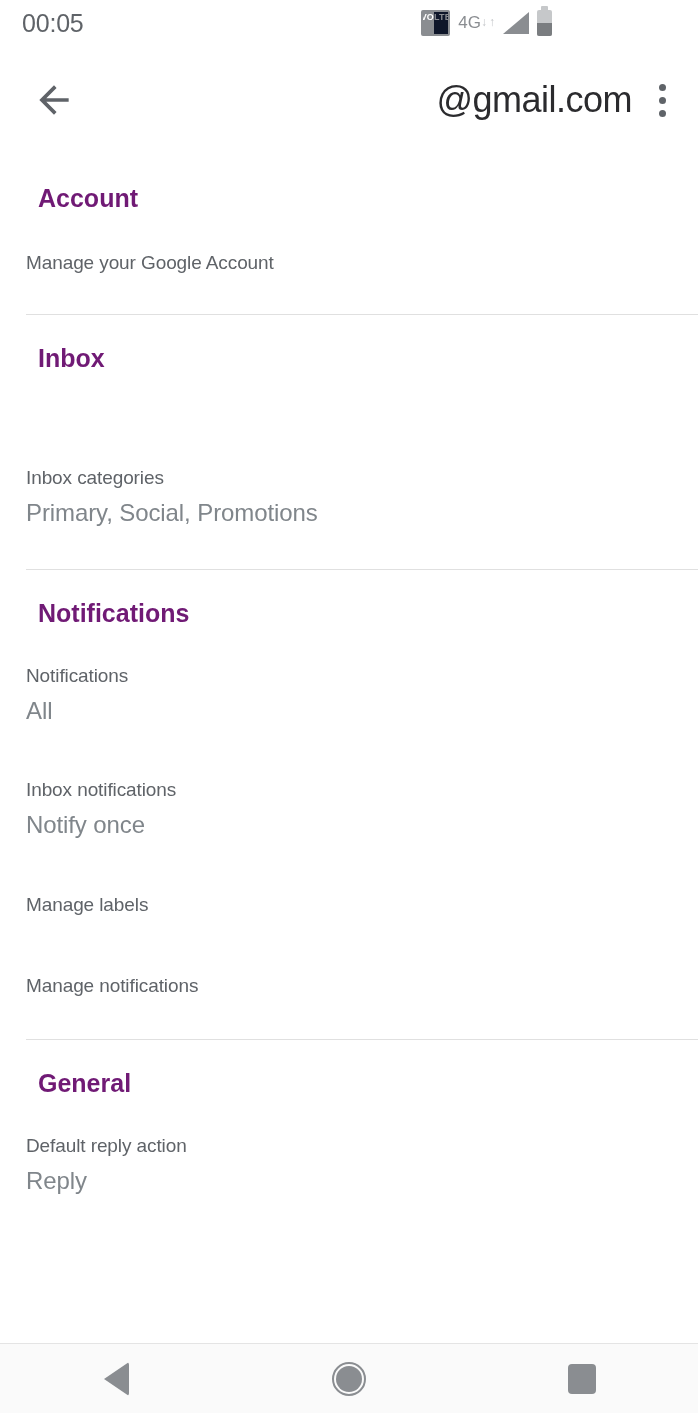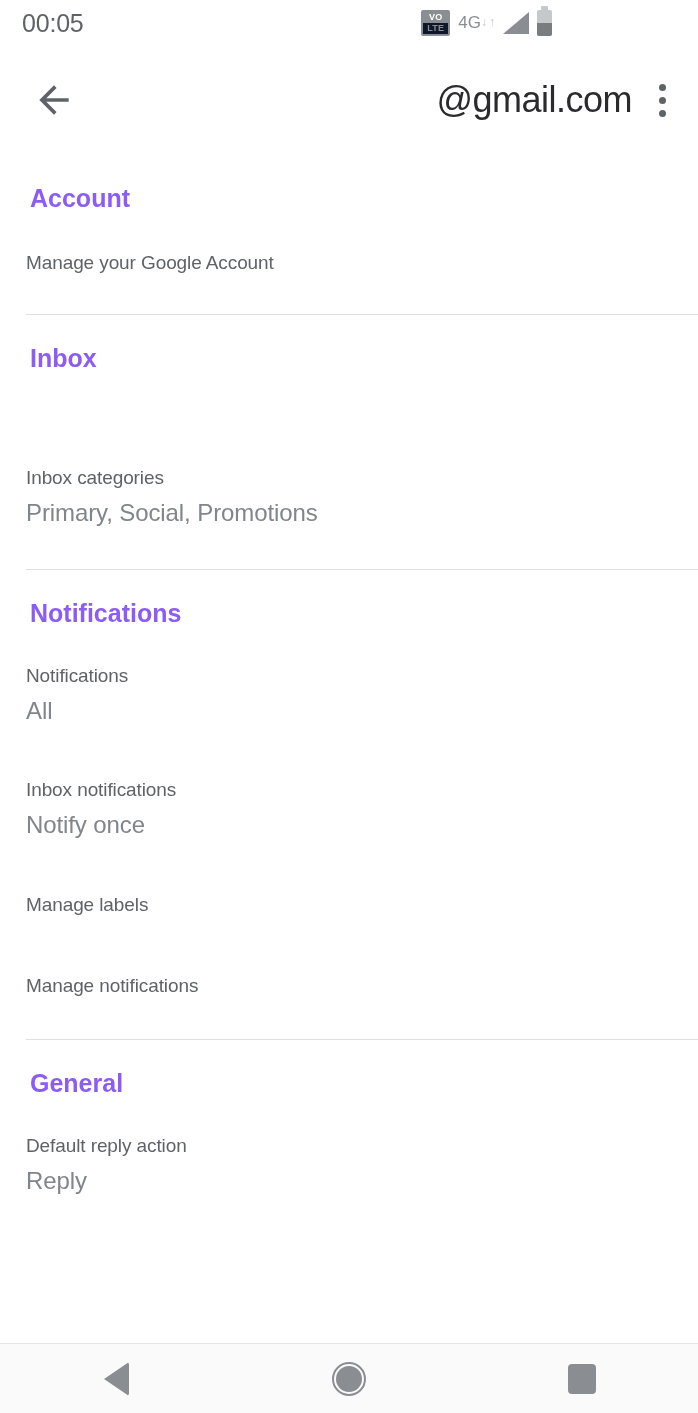--- a/index.html
+++ b/index.html
@@ -37,21 +37,21 @@
     line-height: 1;
   }
   .status-icons {
     display: flex;
     align-items: center;
     gap: 8px;
     height: 30px;
   }
   .volte-icon {
     display: flex;
-    flex-direction: column;
+    flex-direction: row;
     justify-content: center;
     width: 29px;
     height: 26px;
     border: 2px solid #8a8d91;
     border-radius: 2px;
     overflow: hidden;
   }
   .volte-top {
     background: #8a8d91;
     color: #ffffff;
@@ -184,22 +184,22 @@
   
   .content {
     position: absolute;
     top: 154px; left: 0;
     width: 698px;
     height: 1189px;
     background: #ffffff;
     overflow: hidden;
   }
   .section-header {
-    padding: 0 30px;
-    color: #8b5cf6;
+    padding: 0 38px;
+    color: #701a75;
     font-size: 25px;
     font-weight: bold;
     line-height: 1;
   }
   .setting-row {
     padding: 0 26px;
     cursor: pointer;
   }
   .setting-title {
     font-size: 19px;

